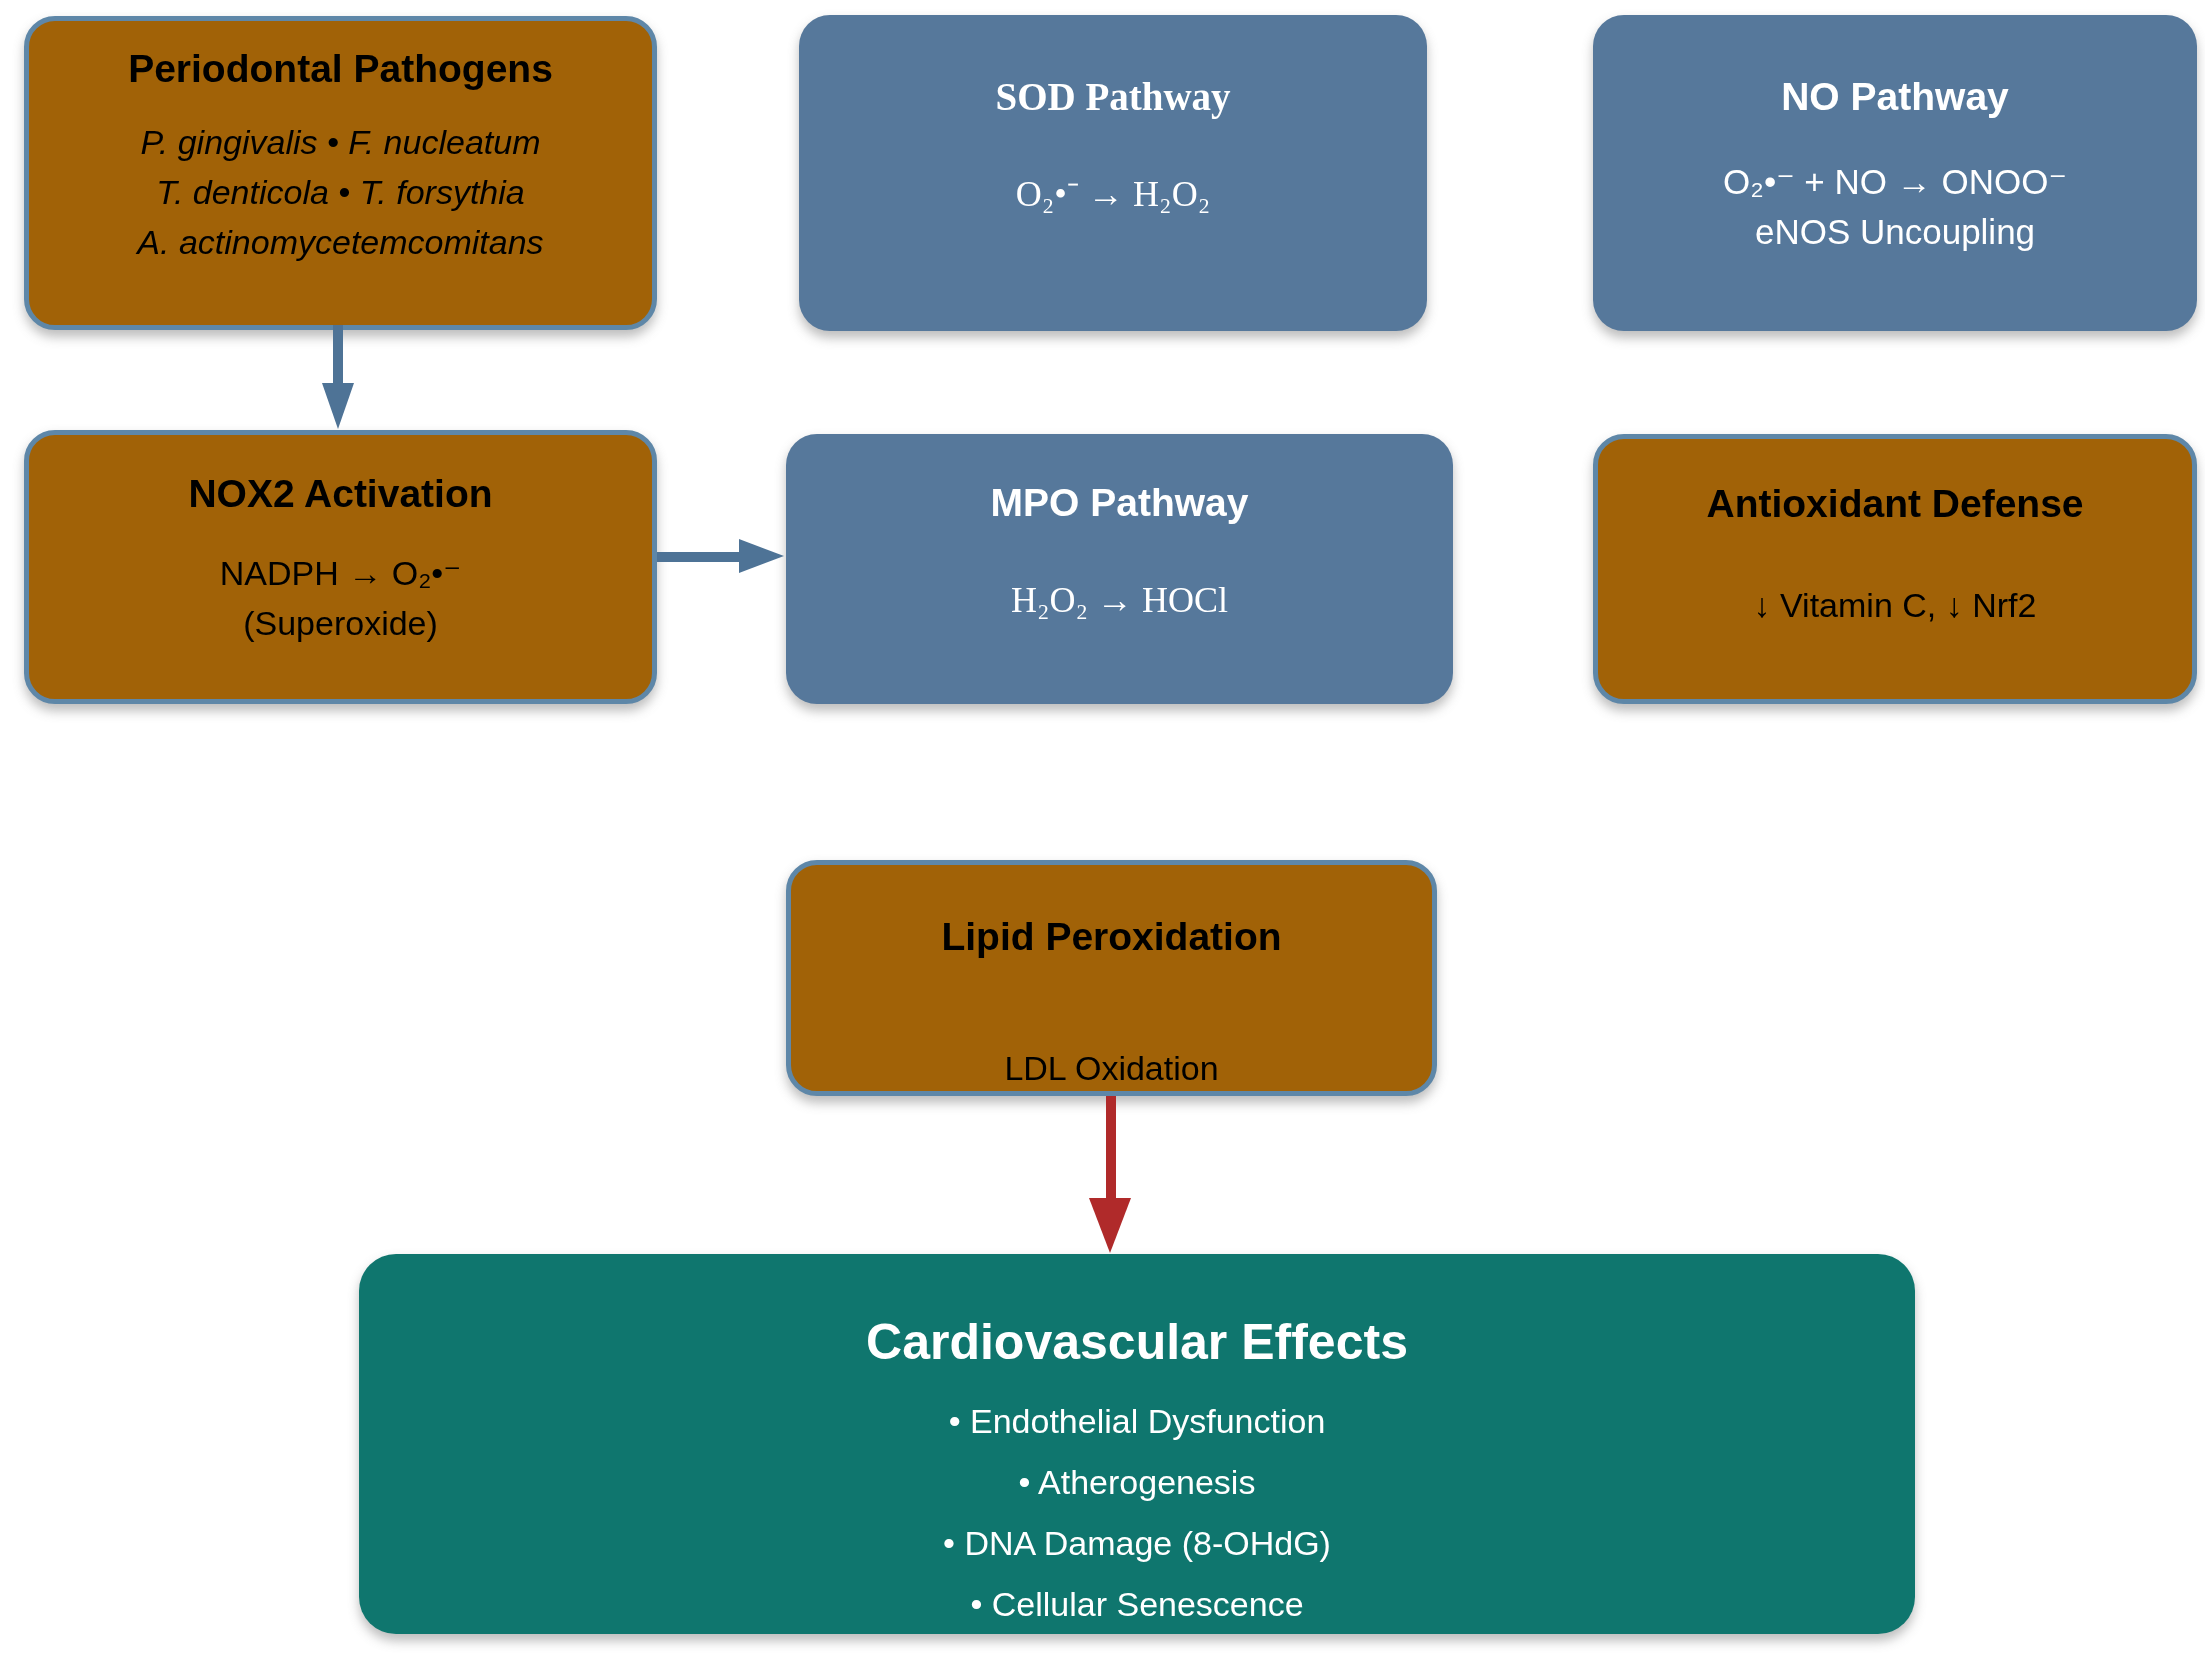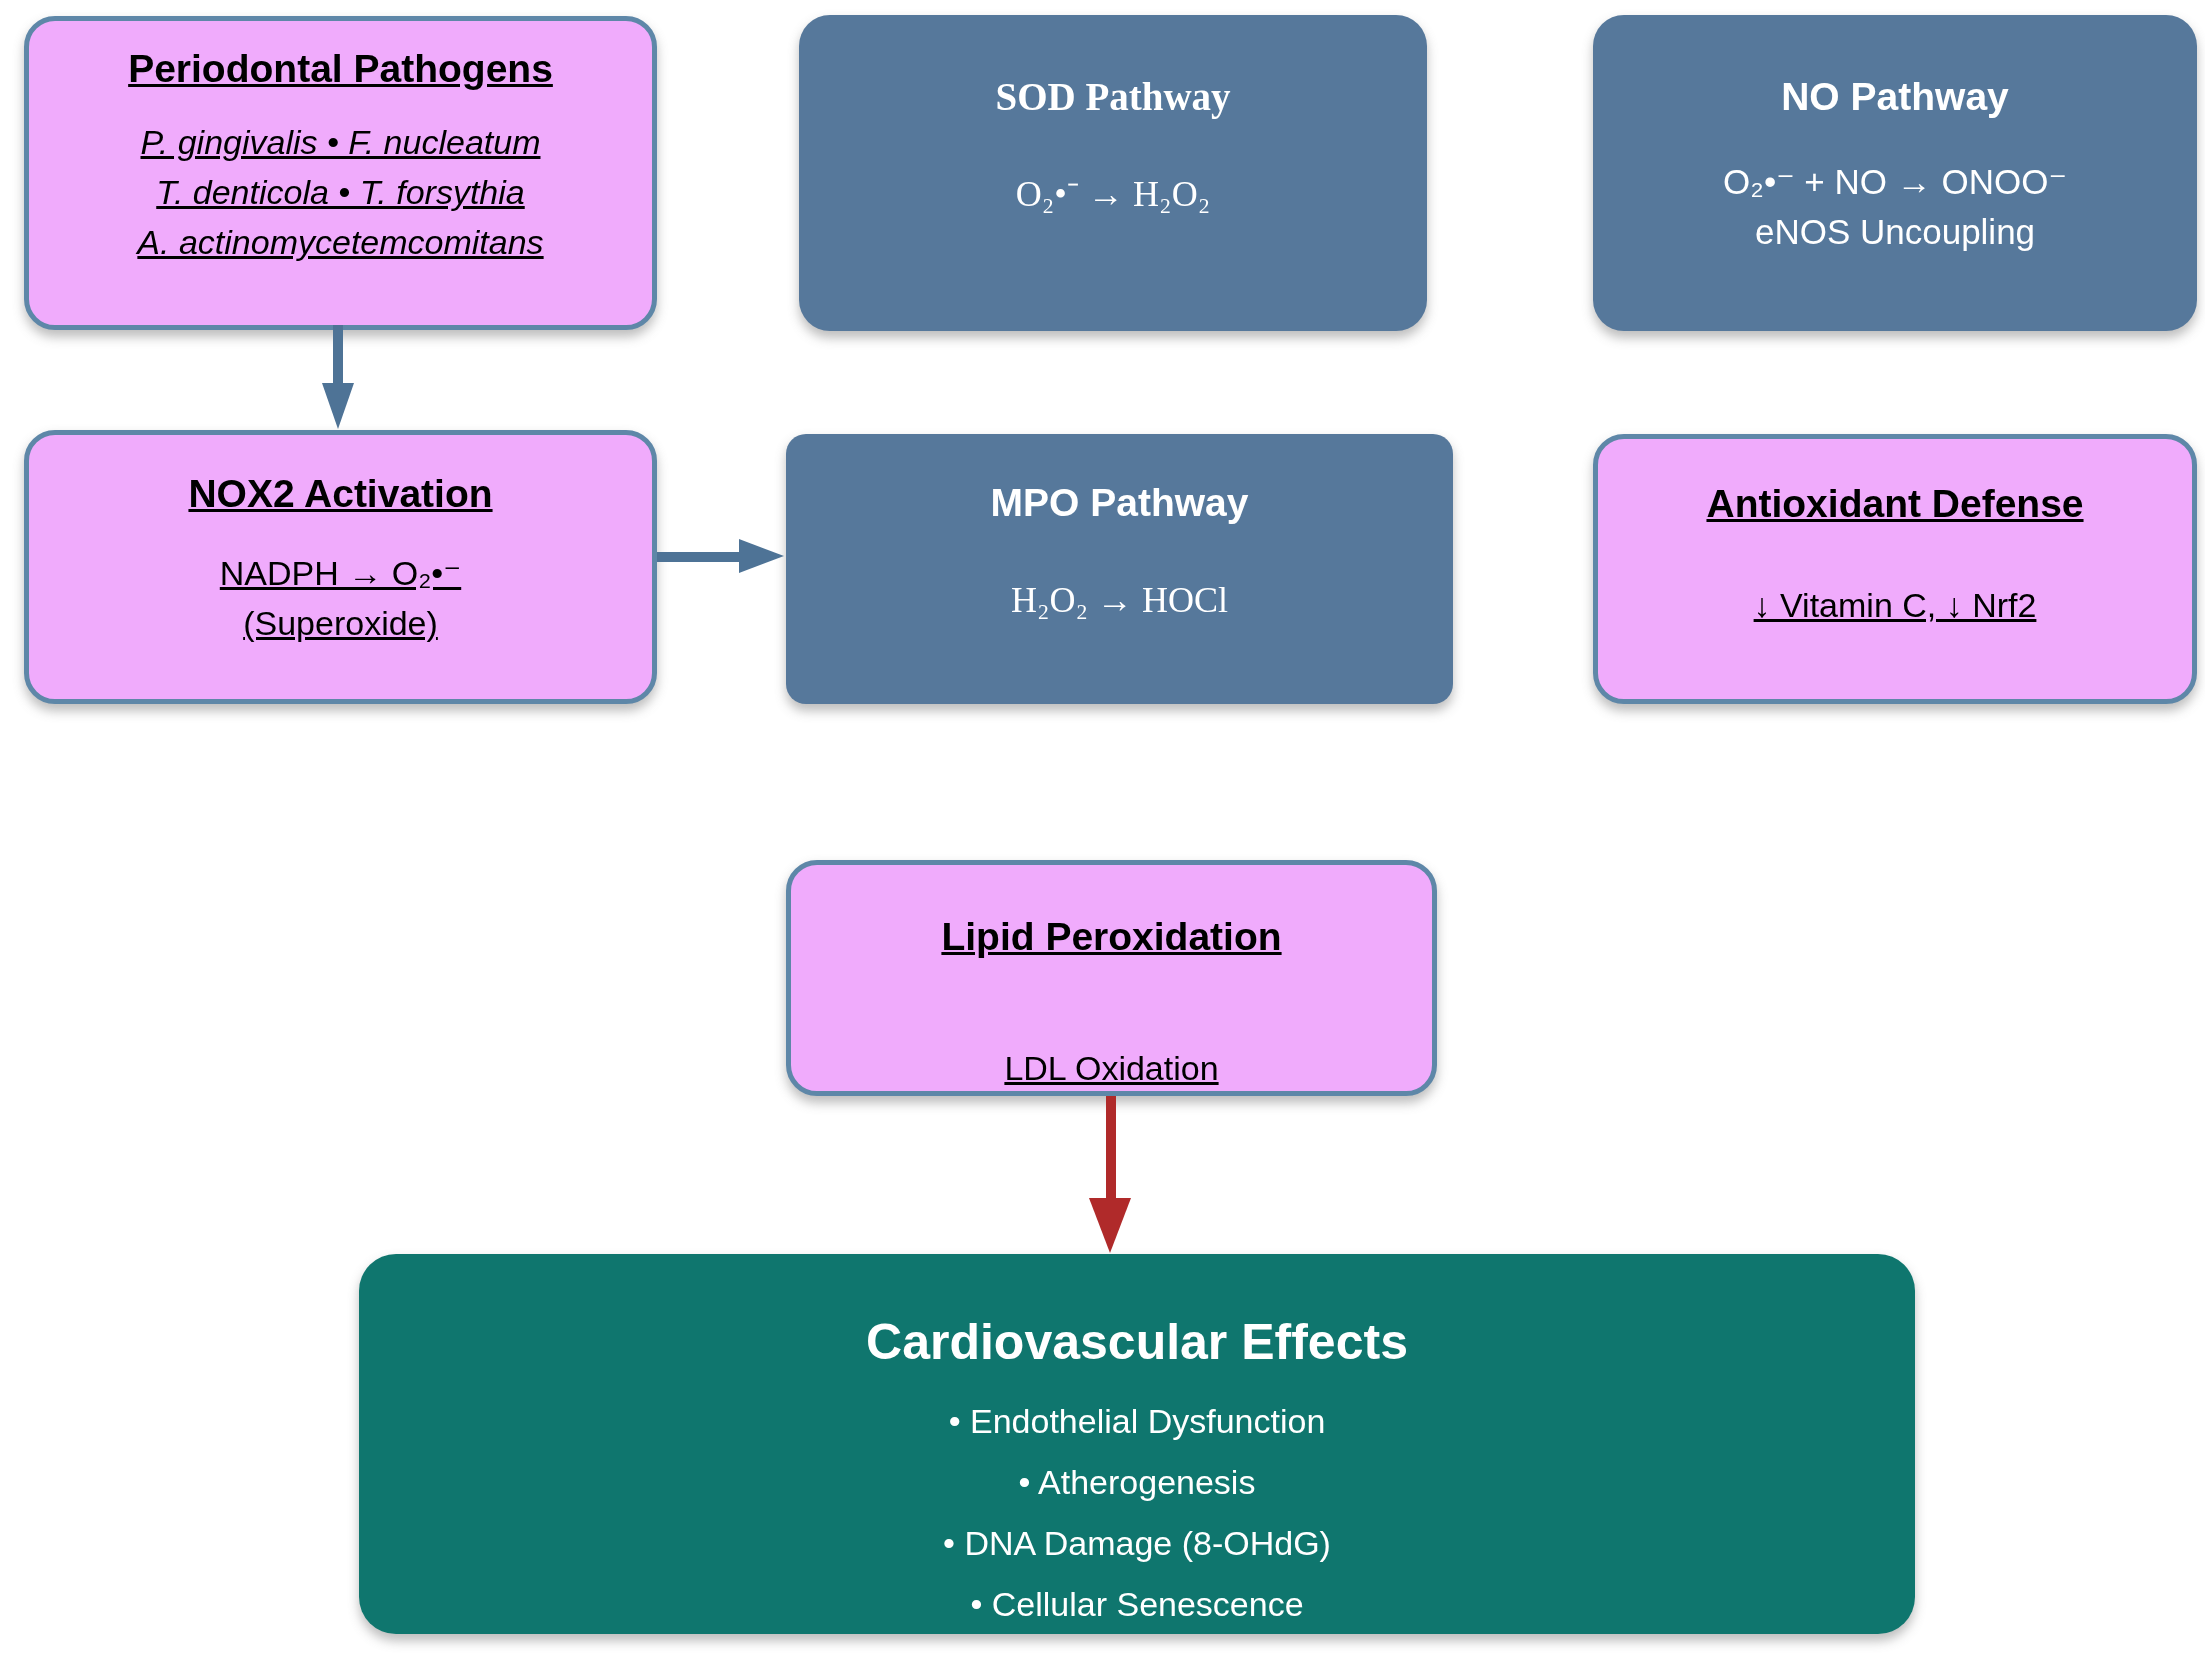--- a/index.html
+++ b/index.html
@@ -2,21 +2,21 @@
 <html style="font-size:8.4px"><head>
 <meta charset="utf-8">
 <style>
   html,body{margin:0;padding:0;background:#ffffff;}
   body{width:2205px;height:1653px;position:relative;overflow:hidden;
        font-family:"Liberation Sans","DejaVu Sans",sans-serif;}
   .canvas{position:absolute;left:0;top:0;width:2205px;height:1653px;}
   .box{position:absolute;box-sizing:border-box;display:flex;flex-direction:column;
        align-items:center;text-align:center;border-radius:31px;
        box-shadow:0 6.3px 10.5px rgba(110,110,110,.45);}
-  .white-box{background:#f0abfc;border:5.3px solid #5E87A8;color:#000000;text-decoration:underline;}
+  .white-box{background:#a16207;border:5.3px solid #5E87A8;color:#000000;}
   .blue-box{background:#56789B;color:#ffffff;}
   .red-box{background:#0f766e;color:#ffffff;border-radius:37px;}
   .title{font-weight:bold;font-size:39px;line-height:46px;}
   .line{font-size:34px;line-height:50px;}
   .italic{font-style:italic;}
   .big-title{font-weight:bold;font-size:50px;line-height:53px;}
   .bullet-line{font-size:34px;line-height:61px;}
   .arrow-line{position:absolute;}
   .blue-fill{background:#4E7396;}
   .red-fill{background:#B02A2A;}
@@ -53,21 +53,21 @@
 
   <div class="arrow-line blue-fill" style="left:333px;top:325px;width:9.5px;height:59px;"></div>
   <div class="tri tri-down-blue" style="left:322px;top:383px;"></div>
 
   <div class="box white-box" style="left:24px;top:430px;width:633px;height:274px;padding-top:36px;">
     <div class="title" style="margin-bottom:31px;">NOX2 Activation</div>
     <div class="line">NADPH → O₂•⁻</div>
     <div class="line">(Superoxide)</div>
   </div>
 
-  <div class="box blue-box" style="left:786px;top:434px;width:667px;height:270px;padding-top:46px;border-radius:20px;">
+  <div class="box blue-box" style="left:786px;top:434px;width:667px;height:270px;padding-top:46px;">
     <div class="title" style="margin-bottom:49px;">MPO Pathway</div>
     <div class="line" style="font-size:36px;font-family:Liberation Serif, serif;">H₂O₂ → HOCl</div>
   </div>
 
   <div class="box white-box" style="left:1593px;top:434px;width:604px;height:270px;padding-top:42px;">
     <div class="title" style="margin-bottom:53px;">Antioxidant Defense</div>
     <div class="line">↓ Vitamin C, ↓ Nrf2</div>
   </div>
 
   <div class="arrow-line blue-fill" style="left:657px;top:552px;width:87px;height:9.5px;"></div>

